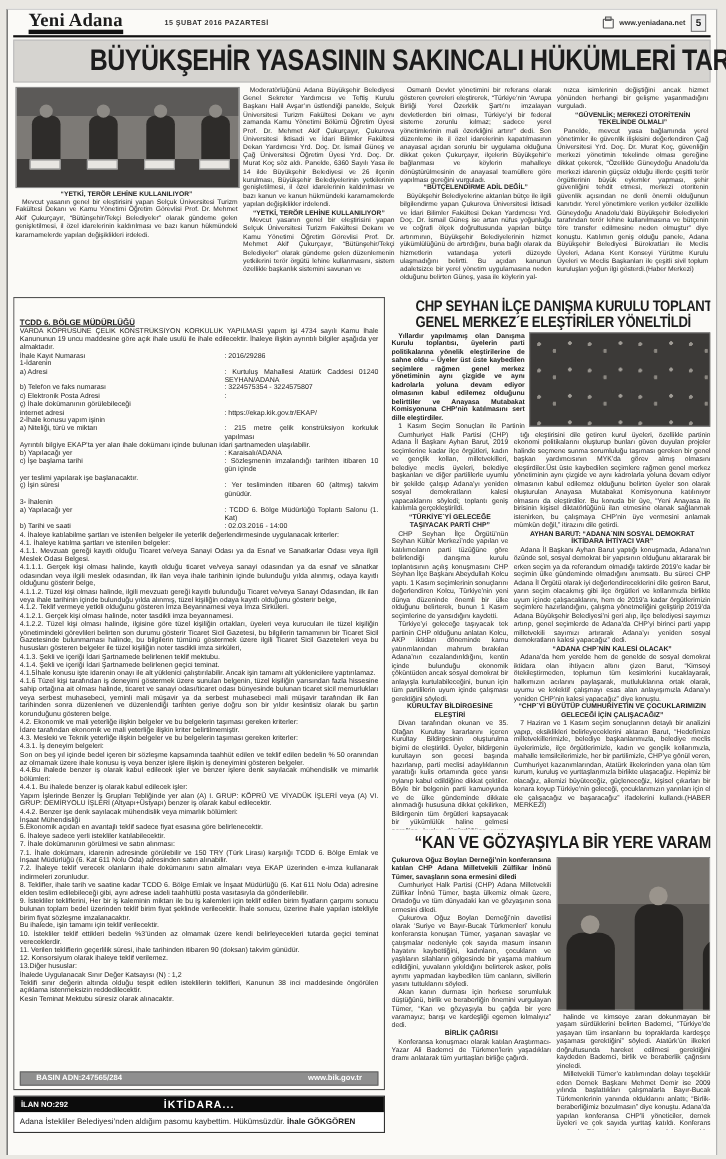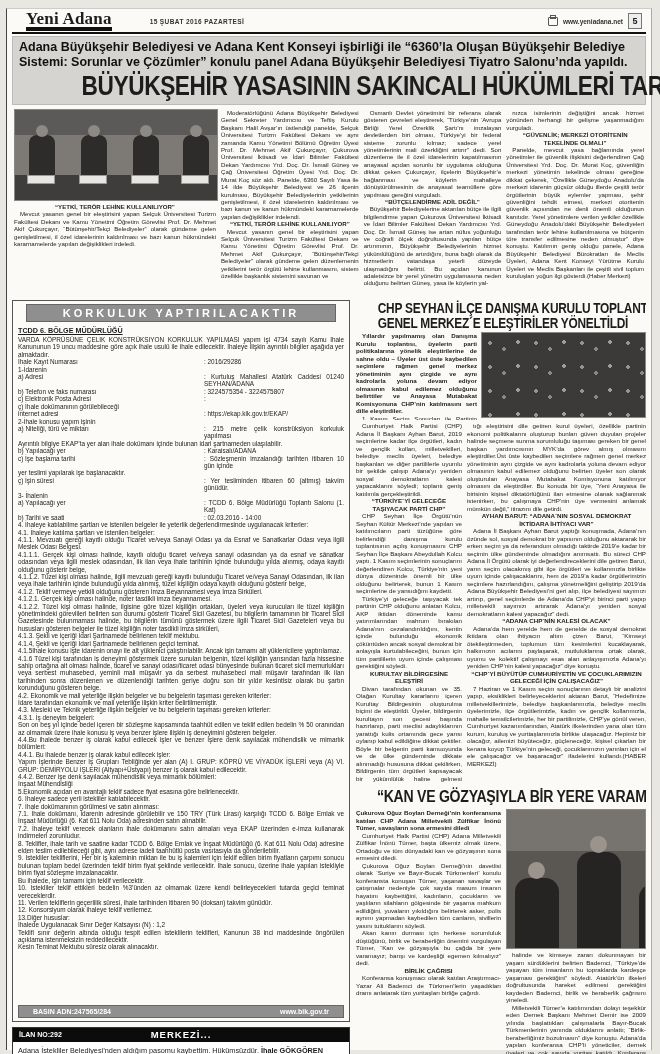--- a/index.html
+++ b/index.html
@@ -55,21 +55,21 @@
   .man:before{content:"";position:absolute;top:-16px;left:13px;width:17px;height:17px;border-radius:50%;background:#9a948c}
   
   .main-row{display:flex;gap:6px;margin-top:3px;height:760px;overflow:hidden}
   .left-col{width:338px;flex:none;display:flex;flex-direction:column}
   .right-col{flex:1;overflow:hidden}
   
   .notice{border:1.5px solid #555;padding:3px 5px;box-sizing:border-box;flex:1;display:flex;
           flex-direction:column;overflow:hidden;background:#fcfbf8}
   .notice-bar{background:#8f8f8f;border:1px solid #666;color:#fff;text-align:center;font-weight:bold;
               font-size:11px;letter-spacing:3px;padding:2px 0;margin:0 8px}
-  .agency{font-size:7.2px;font-weight:bold;text-decoration:underline;margin:4px 0 1px}
+  .agency{font-size:7.2px;font-weight:bold;text-decoration:underline;margin:14px 0 1px}
   .notice-body{flex:1;font-size:6.4px;line-height:7.4px;overflow:hidden;text-align:justify}
   .kv{display:flex}
   .kv-l{width:186px;flex:none}
   .kv-v{flex:1}
   .notice-foot{background:#8f8f8f;border:1px solid #666;color:#fff;display:flex;justify-content:space-between;
                font-size:7px;font-weight:bold;padding:2px 14px;margin-top:2px}
   
   .lost{border:1.5px solid #333;margin-top:5px;background:#fff}
   .lost-bar{background:#0c0c0c;color:#fff;position:relative;height:14px;display:flex;align-items:center;padding:0 6px}
   .lost-no{font-size:7px;font-weight:bold}
@@ -106,21 +106,20 @@
     <div class="mh-date">15 ŞUBAT 2016 PAZARTESİ</div>
     <div class="mh-right">
       <span class="web-icon"></span>
       <span class="site">www.yeniadana.net</span>
       <span class="pageno">5</span>
     </div>
   </div>
   <div class="rule"></div>
 
   <div class="lead-block">
-    <div class="kicker">Adana Büyükşehir Belediyesi ve Adana Kent Konseyi işbirliği ile “6360’la Oluşan Büyükşehir Belediye Sistemi: Sorunlar ve Çözümler” konulu panel Adana Büyükşehir Belediyesi Tiyatro Salonu’nda yapıldı.</div>
     <div class="headline1"><span>BÜYÜKŞEHİR YASASININ SAKINCALI HÜKÜMLERİ TARTIŞILDI</span></div>
   </div>
 
   <div class="top-article">
     <div class="col0">
       <div class="photo-panel">
         <div class="fig" style="left:14px"></div>
         <div class="fig" style="left:66px"></div>
         <div class="fig" style="left:118px"></div>
         <div class="fig" style="left:168px"></div>
@@ -147,21 +146,20 @@
     <div class="newscol">
         <div class="para">nızca isimlerinin değiştiğini ancak hizmet yönünden herhangi bir gelişme yaşanmadığını vurguladı.</div>
         <div class="para sub">“GÜVENLİK; MERKEZİ OTORİTENİN TEKELİNDE OLMALI”</div>
         <div class="para">Panelde, mevcut yasa bağlamında yerel yönetimler ile güvenlik ilişkisini değerlendiren Çağ Üniversitesi Yrd. Doç. Dr. Murat Koç, güvenliğin merkezi yönetimin tekelinde olması gereğine dikkat çekerek, “Özellikle Güneydoğu Anadolu’da merkezi idarenin güçsüz olduğu illerde çeşitli terör örgütlerinin büyük eylemler yapması, şehir güvenliğini tehdit etmesi, merkezi otoritenin güvenlik açısından ne denli önemli olduğunun kanıtıdır. Yerel yönetimlere verilen yetkiler özellikle Güneydoğu Anadolu’daki Büyükşehir Belediyeleri tarafından terör lehine kullanılmasına ve bütçenin töre transfer edilmesine neden olmuştur” diye konuştu. Katılımın geniş olduğu panele, Adana Büyükşehir Belediyesi Bürokratları ile Meclis Üyeleri, Adana Kent Konseyi Yürütme Kurulu Üyeleri ve Meclis Başkanları ile çeşitli sivil toplum kuruluşları yoğun ilgi gösterdi.(Haber Merkezi)</div>
       </div>
   </div>
 
   <div class="main-row">
     <div class="left-col">
       <div class="notice">
-        <div class="notice-bar"><span>KORKULUK YAPTIRILACAKTIR</span></div>
         <div class="agency">TCDD 6. BÖLGE MÜDÜRLÜĞÜ</div>
         <div class="notice-body">
             <div class="para">VARDA KÖPRÜSÜNE ÇELİK KONSTRÜKSİYON KORKULUK YAPILMASI yapım işi 4734 sayılı Kamu İhale Kanununun 19 uncu maddesine göre açık ihale usulü ile ihale edilecektir. İhaleye ilişkin ayrıntılı bilgiler aşağıda yer almaktadır.</div>
             <div class="kv">
               <span class="kv-l">İhale Kayıt Numarası</span>
               <span class="kv-v">: 2016/29286</span>
             </div>
             <div class="para">1-İdarenin</div>
             <div class="kv">
               <span class="kv-l">a) Adresi</span>
@@ -246,21 +244,21 @@
             <div class="para">Teklifi sınır değerin altında olduğu tespit edilen isteklilerin teklifleri, Kanunun 38 inci maddesinde öngörülen açıklama istenmeksizin reddedilecektir.</div>
             <div class="para">Kesin Teminat Mektubu süresiz olarak alınacaktır.</div>
           </div>
         <div class="notice-foot">
           <span>BASIN ADN:247565/284</span>
           <span>www.bik.gov.tr</span>
         </div>
       </div>
       <div class="lost">
         <div class="lost-bar">
-          <span class="lost-title">MERKEZİ...</span>
+          <span class="lost-title">İKTİDARA...</span>
           <span class="lost-no">İLAN NO:292</span>
         </div>
         <div class="lost-body">
           <span>Adana İstekliler Belediyesi’nden aldığım pasomu kaybettim. Hükümsüzdür.</span>
           <b>İhale GÖKGÖREN</b>
         </div>
       </div>
     </div>
 
     <div class="right-col">

